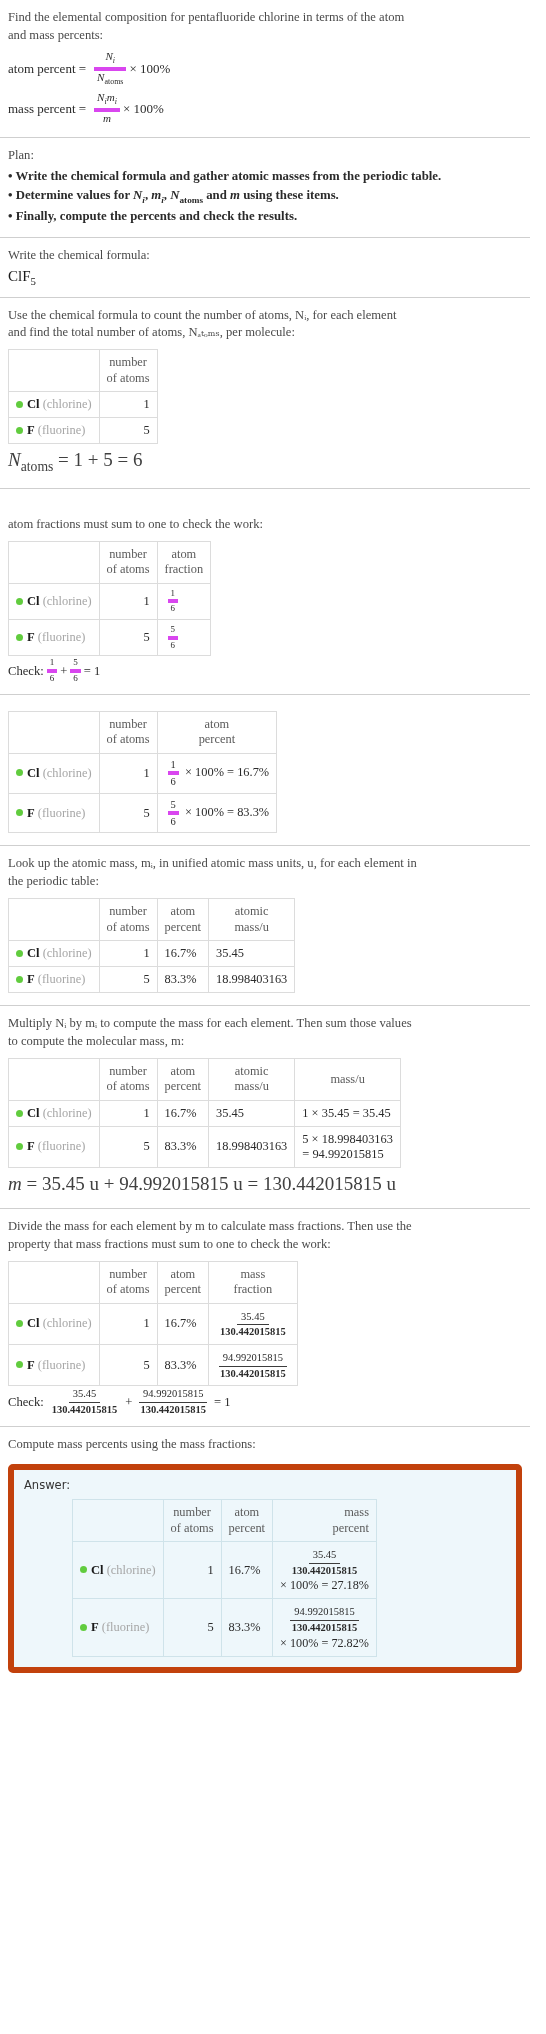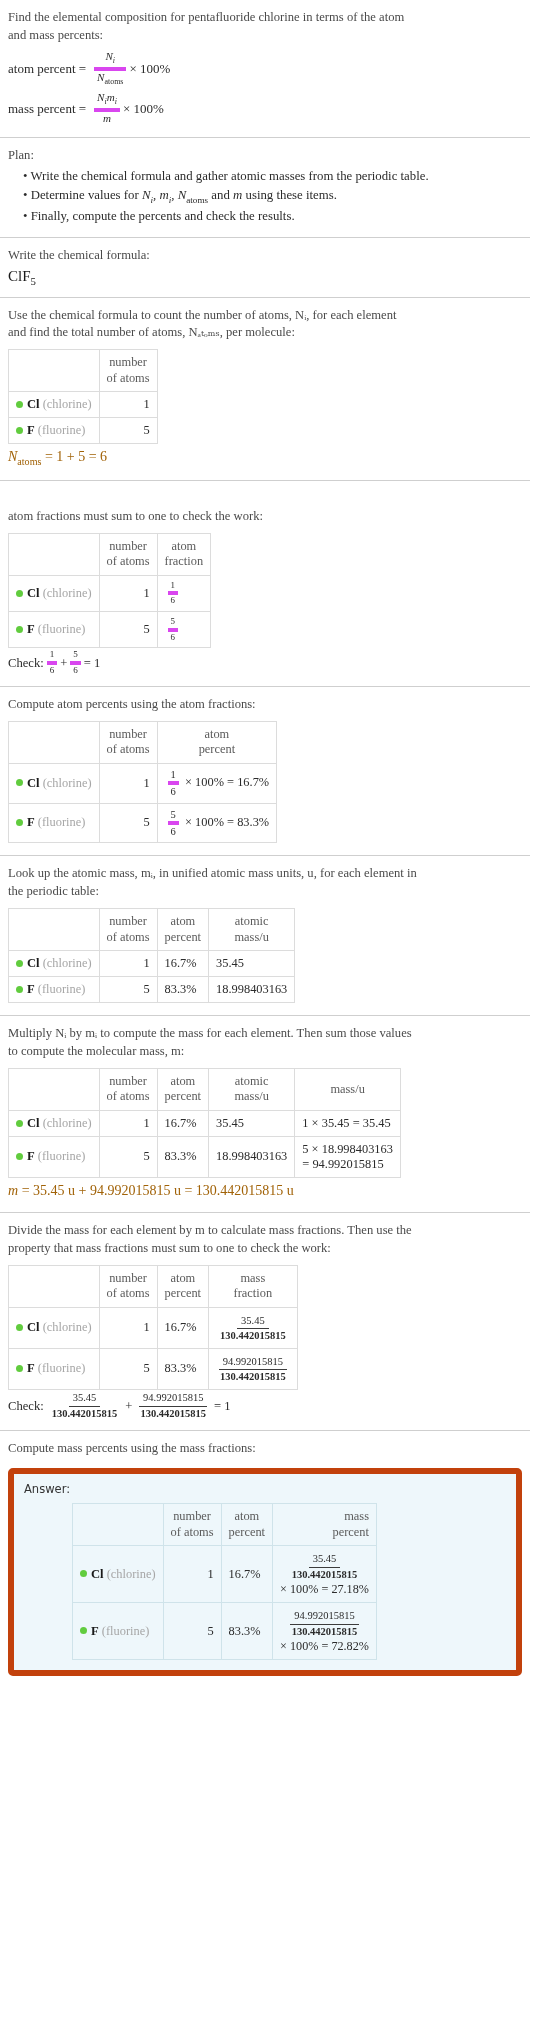--- a/index.html
+++ b/index.html
@@ -12,21 +12,21 @@
     font-family: "Liberation Serif", "DejaVu Serif", serif;
     color: #3c3c3c;
     font-size: 12.5px;
   }
   .page { width: 530px; padding: 0; box-sizing: border-box; }
 
   .section { padding: 9px 8px 10px 8px; }
   .rule { height: 1px; background: #cfcfcf; margin: 0 0 0 0; }
 
   .para { color: #4a4a4a; line-height: 1.42; font-size: 12.6px; }
-  .bullets { margin: 2px 0 0 15px; }
+  .bullets { margin: 2px 0 0 0; font-weight: bold; }
   .bullets div { line-height: 1.5; color: #2b2b2b; font-size: 12.8px; }
 
   .formula-line { margin: 6px 0 2px 0; font-size: 13px; color: #2b2b2b; display: flex; align-items: center; }
   .lbl { margin-right: 5px; }
   var, .it { font-style: italic; font-family: "Liberation Serif", serif; }
   sub { font-size: 0.72em; }
   .rm { font-style: normal; }
 
   
   .frac {
@@ -35,21 +35,21 @@
     vertical-align: middle;
     text-align: center;
     margin: 0 3px;
     line-height: 1.08;
   }
   .frac .num { border-bottom: 4px solid #d946ef; padding: 0 3px 1px 3px; }
   .frac .den { padding: 1px 3px 0 3px; }
   .frac.small { font-size: 0.85em; }
   .frac.tiny { font-size: 0.72em; }
 
-  .formula-big { font-size: 14px; color: #a16207; margin: 5px 0 3px 0; }
+  .formula-big { font-size: 19px; color: #404040; margin: 5px 0 3px 0; }
   .chem { font-size: 15px; color: #1a1a1a; margin-top: 3px; }
 
   table.grid {
     border-collapse: collapse;
     margin: 7px 0 2px 0;
     background: #fff;
   }
   table.grid td, table.grid th {
     border: 1px solid #dcdcdc;
     padding: 5px 7px;
@@ -252,21 +252,20 @@
       <span class="frac tiny">
         <span class="num">5</span>
         <span class="den">6</span>
       </span>
       <span>= 1</span>
     </div>
   </div>
   <div class="rule"></div>
 
   <div class="section">
-    <div class="para">Compute atom percents using the atom fractions:</div>
 
     <table class="grid">
       <tbody>
           <tr>
         <th class="blank"></th>
         <th>
           <span>number</span><br>
           <span>of atoms</span>
         </th>
         <th>

